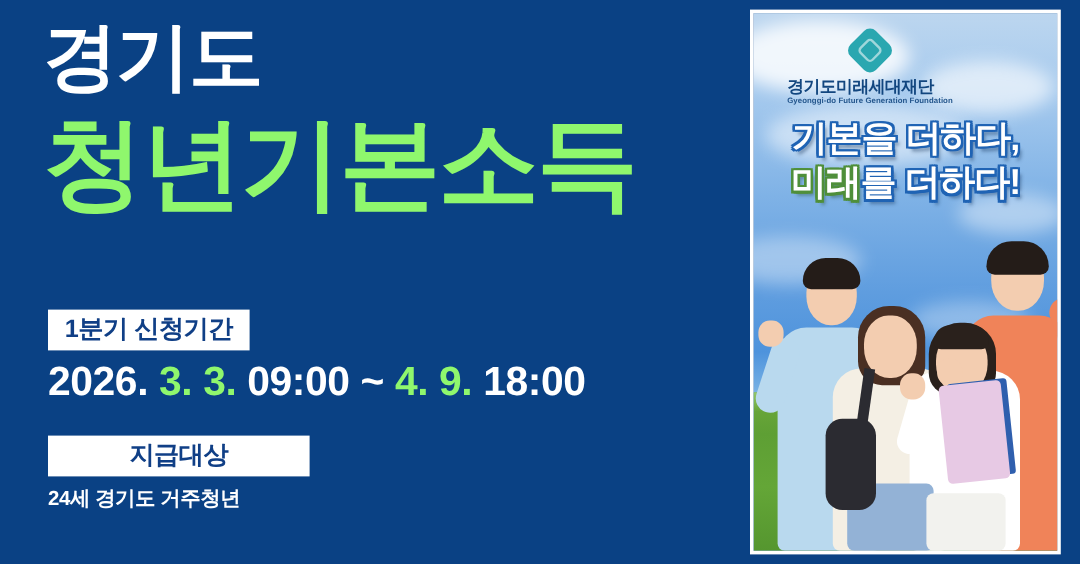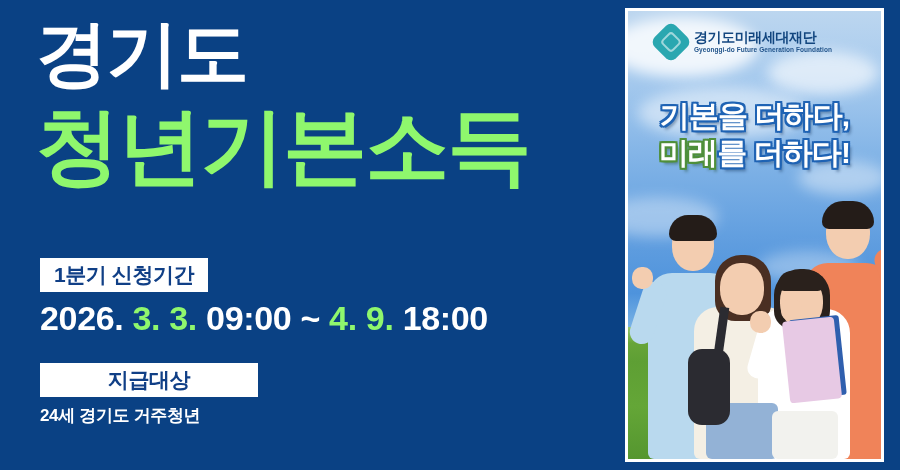--- a/index.html
+++ b/index.html
@@ -35,21 +35,21 @@
     top: 18px;
     width: 580px;
   }
   .headline-line {
     font-weight: 800;
     letter-spacing: -0.02em;
     line-height: 0.98;
     white-space: nowrap;
   }
   .headline-line-1 {
-    font-size: 72px;
+    font-size: 62px;
     color: #ffffff;
   }
   .headline-line-2 {
     font-size: 84px;
     color: #8ff76d;
     margin-top: 16px;
   }
 
   
   .badge {
@@ -163,20 +163,21 @@
 
   
   .logo-row {
     position: absolute;
     left: 28px;
     top: 16px;
     display: flex;
     align-items: center;
     gap: 8px;
     z-index: 6;
+    flex-direction: column;
   }
   .logo-mark {
     width: 30px;
     height: 30px;
     background: #2aa7b0;
     border-radius: 7px;
     transform: rotate(45deg);
     position: relative;
     flex: 0 0 auto;
   }

